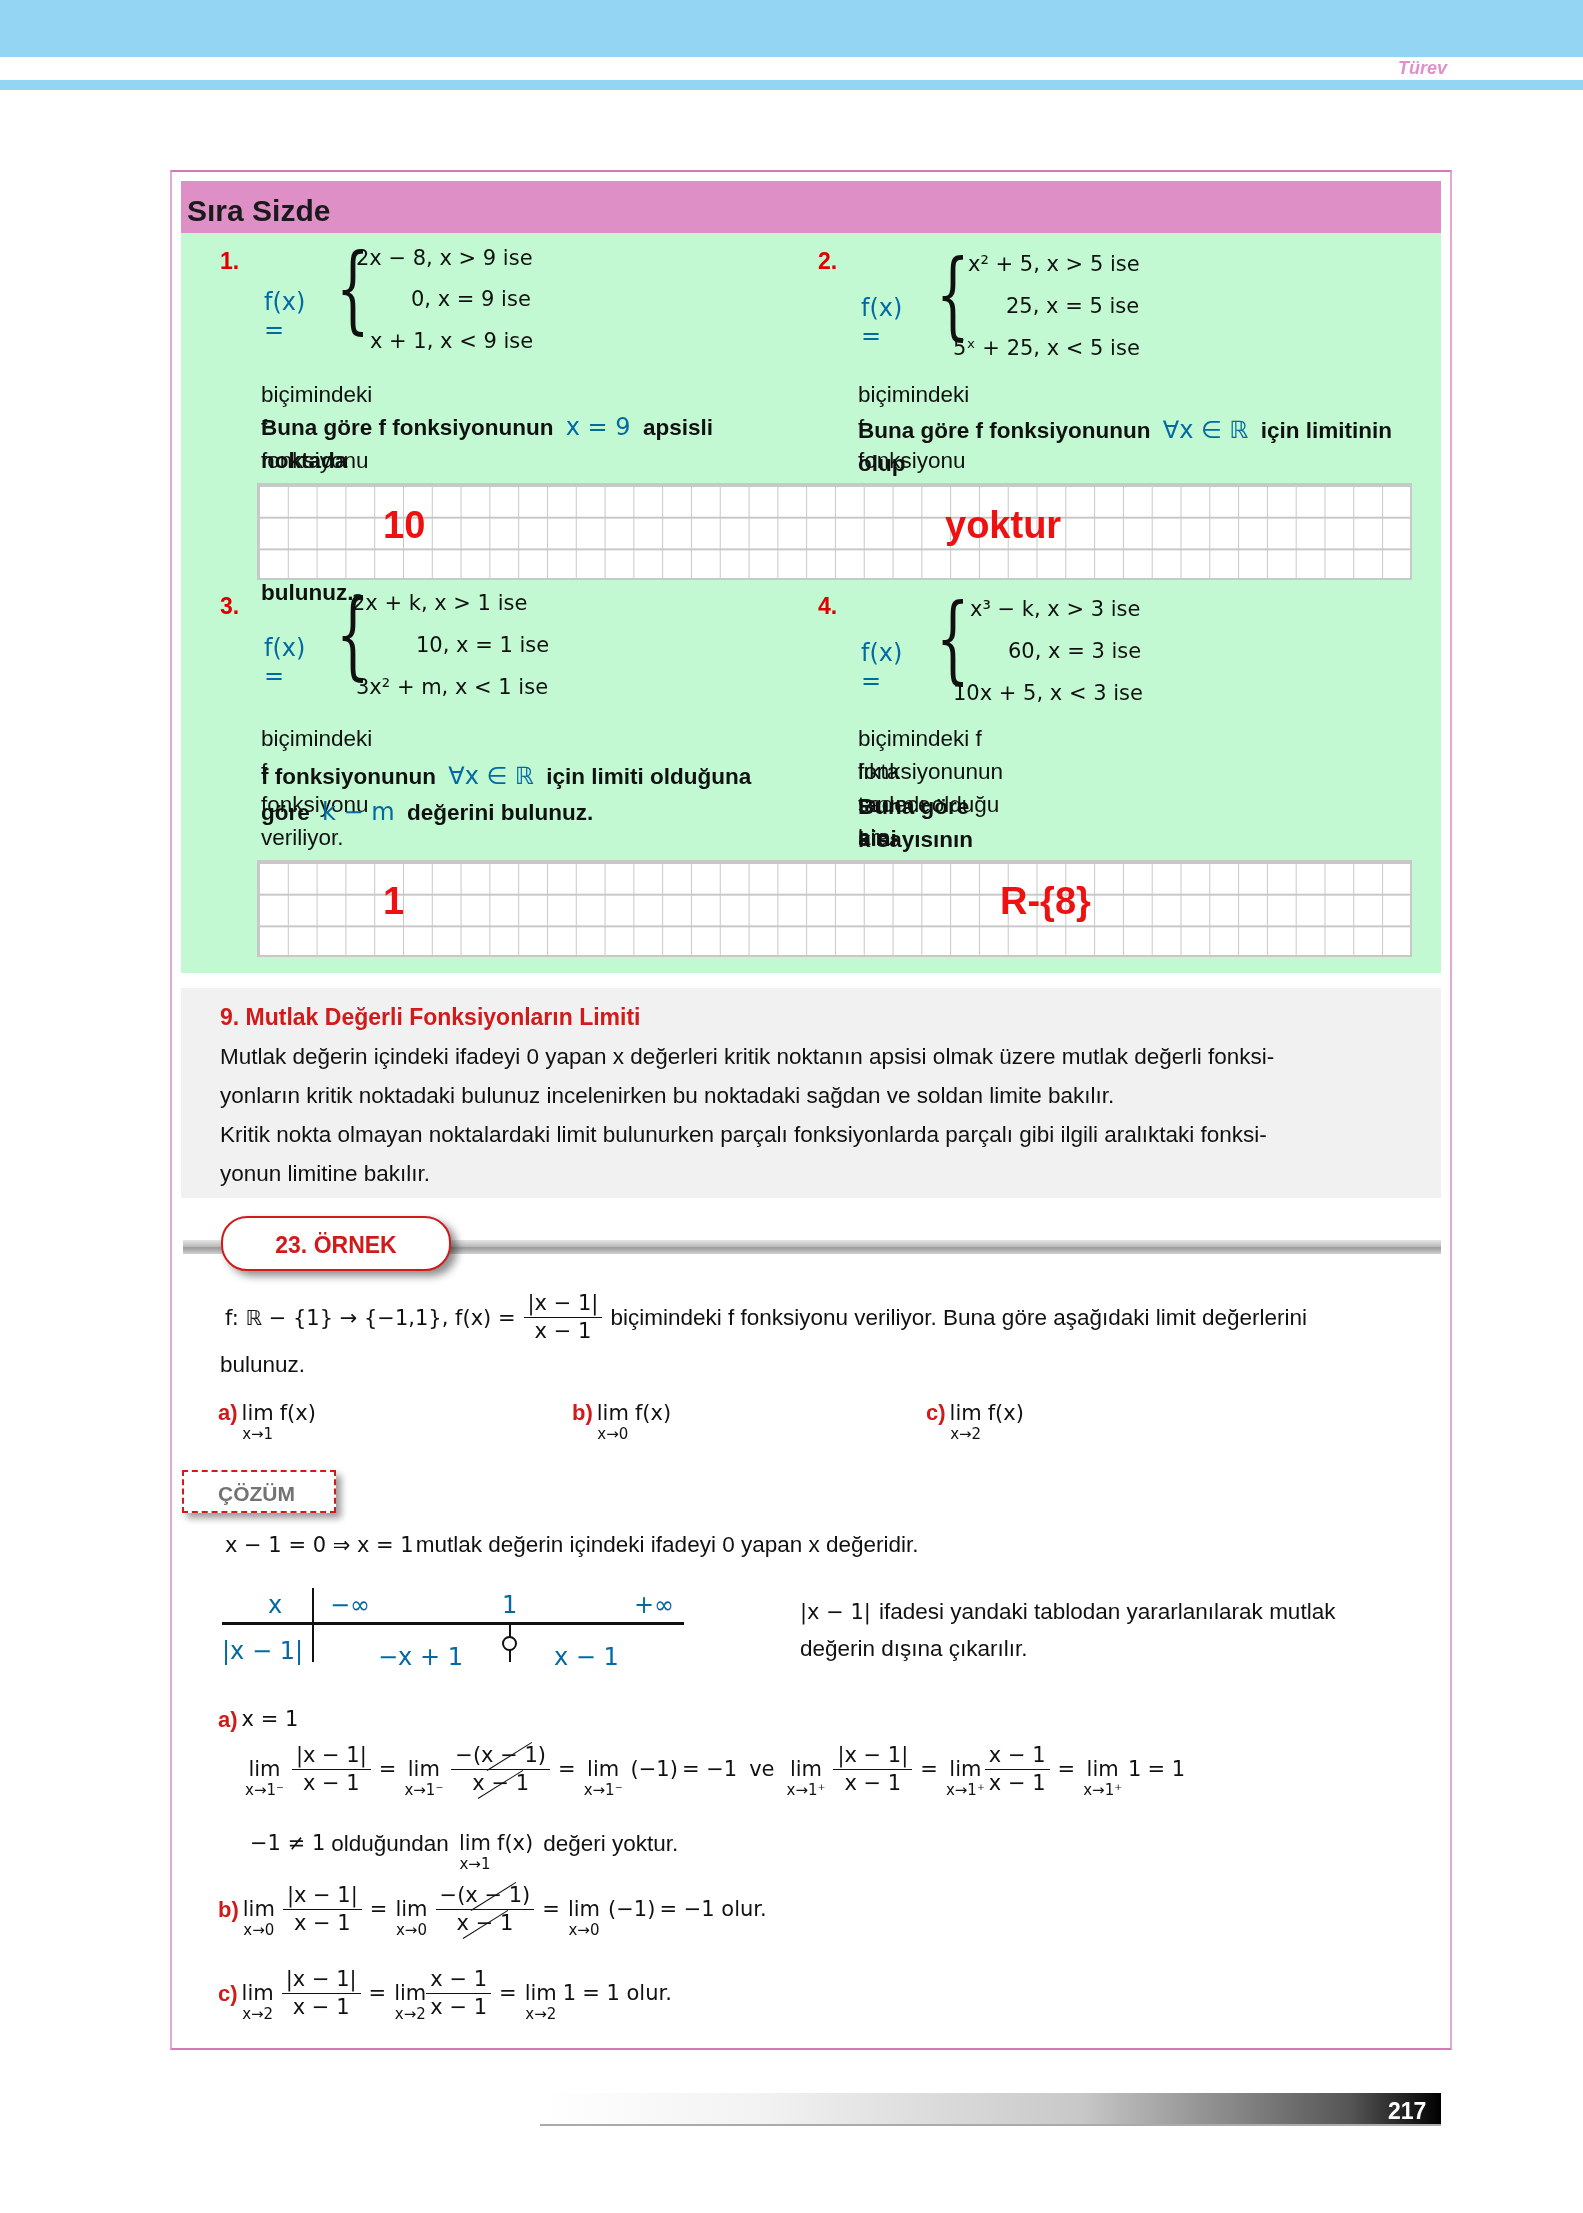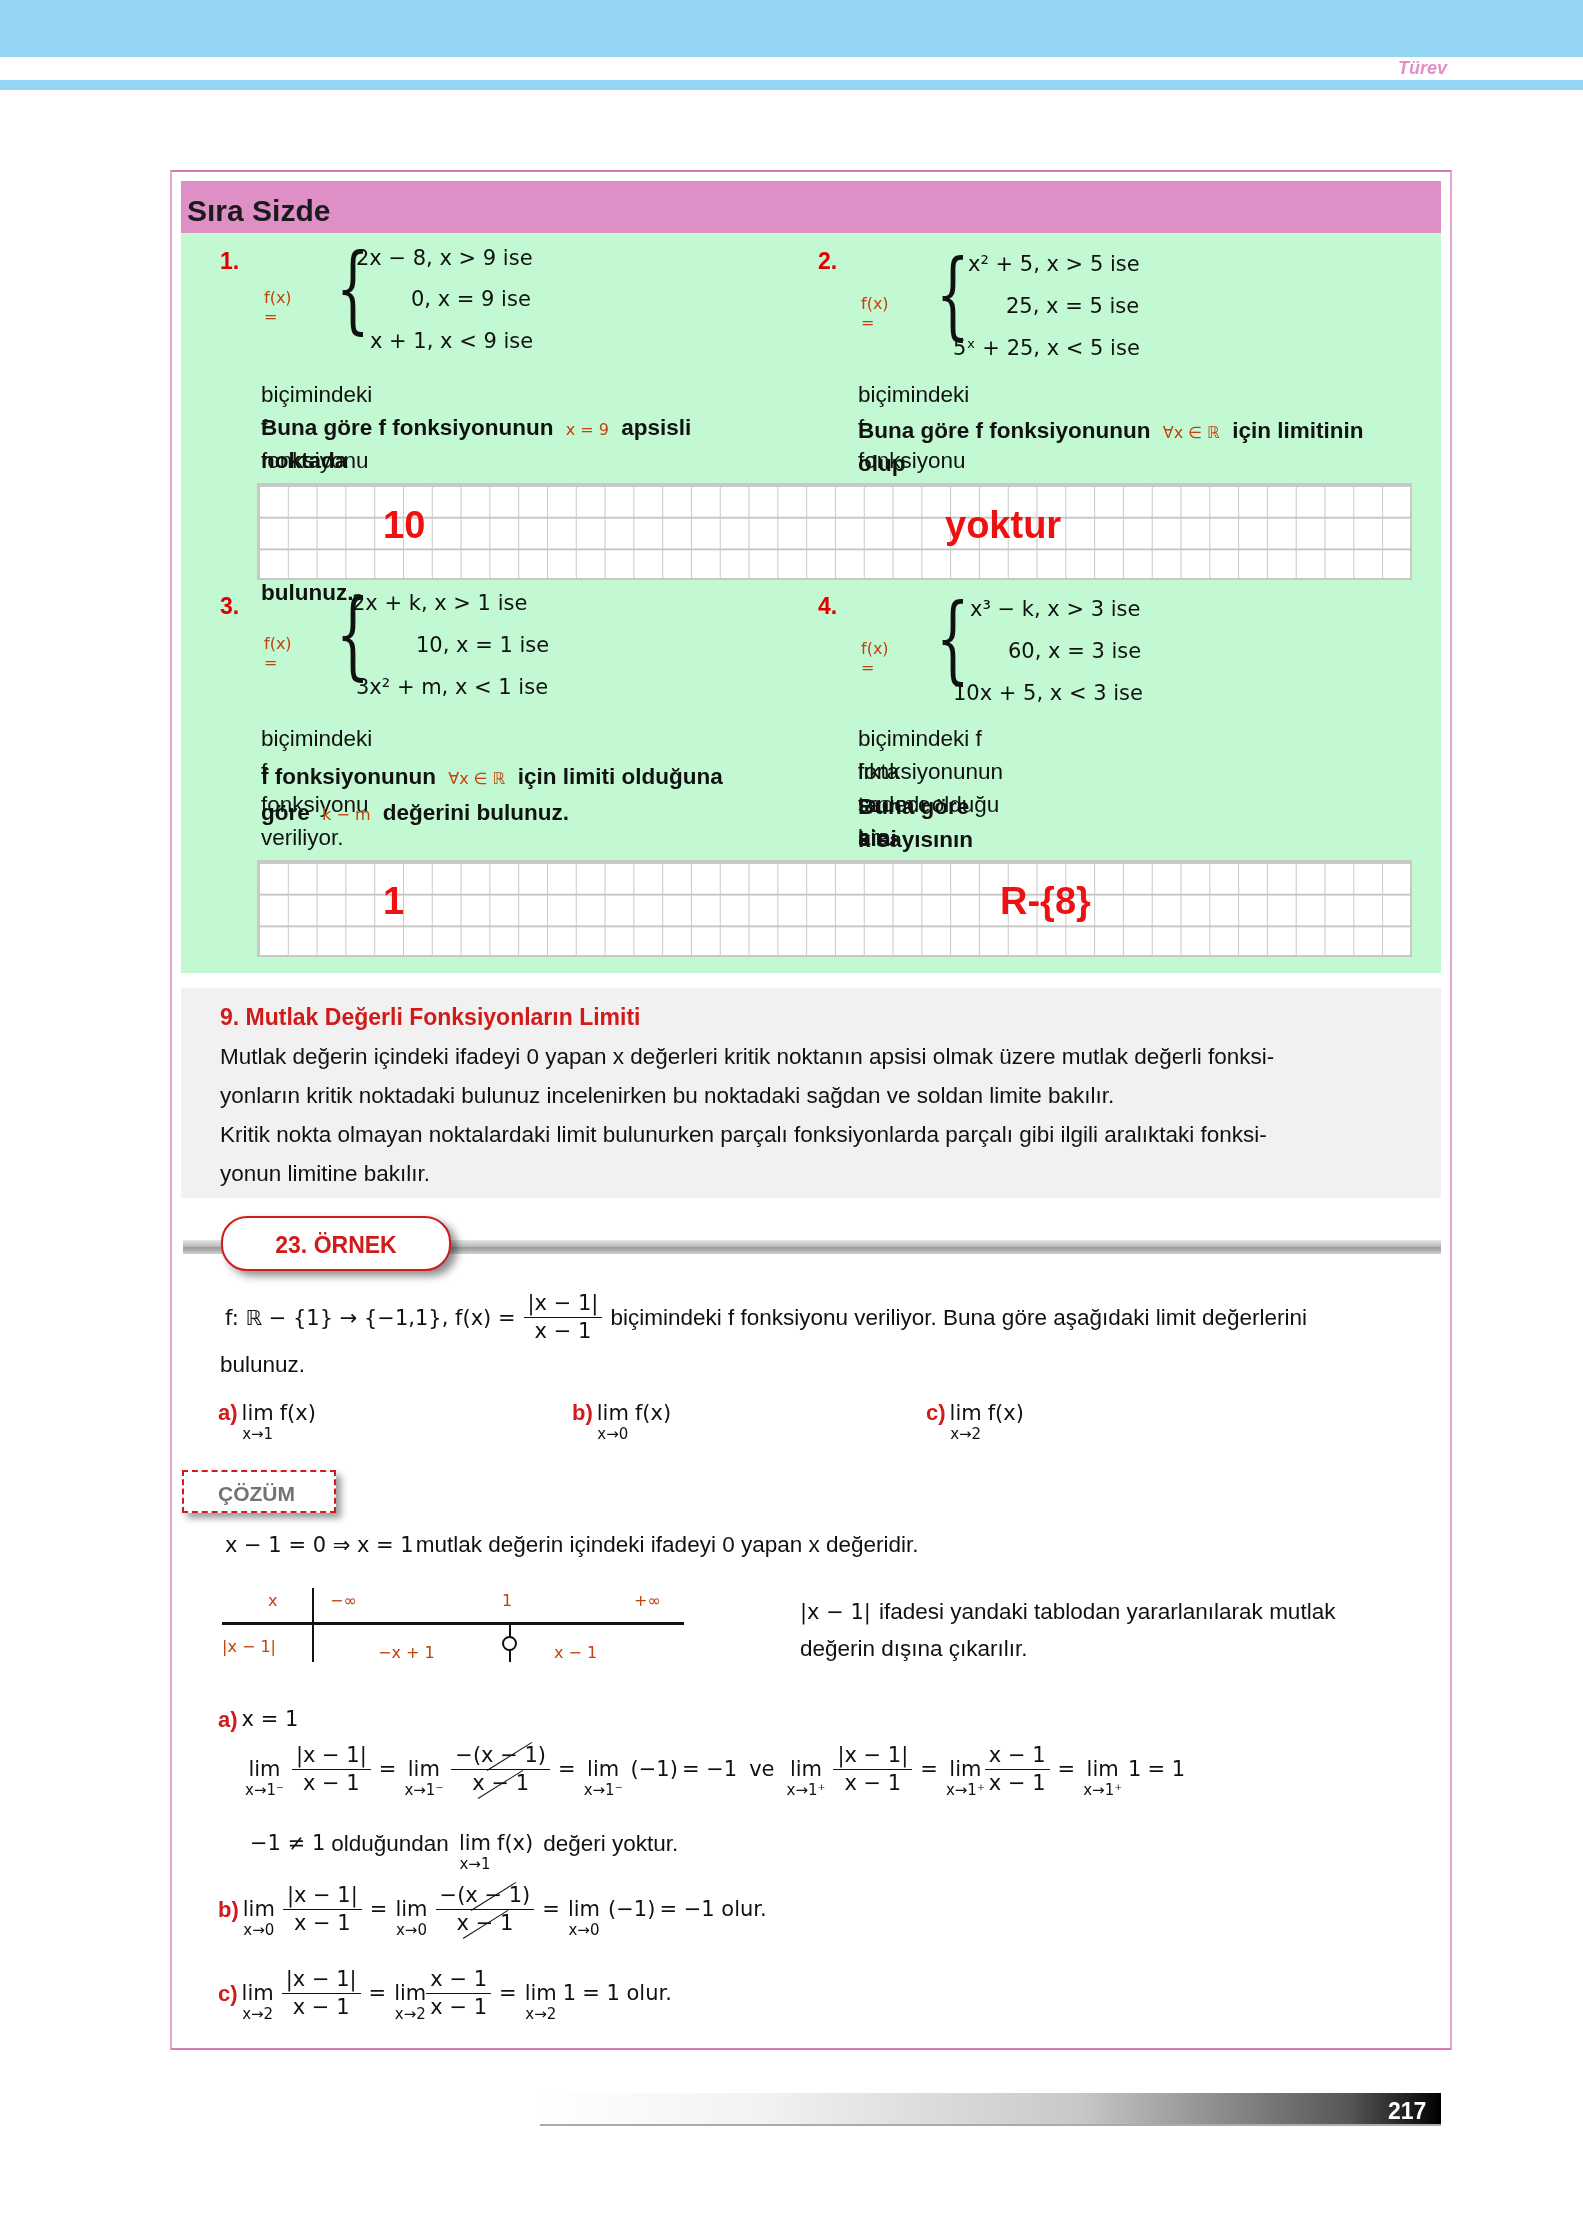--- a/index.html
+++ b/index.html
@@ -10,21 +10,21 @@
   .band-mid { left: 0; top: 57px; width: 1583px; height: 23px; background: #ffffff; }
   .band-bot { left: 0; top: 80px; width: 1583px; height: 10px; background: #95D5F4; }
   .chapter { left: 1398px; top: 58px; font-size: 18px; font-style: italic; font-weight: bold; color: #E18FC8; }
 
   .frame { left: 170px; top: 170px; width: 1282px; height: 1880px; border: 2px solid #E5A6CF; border-top-color: #D27AB6; border-bottom-color: #D27AB6; }
   .sira-head { left: 181px; top: 181px; width: 1260px; height: 52px; background: #DE90C6; }
   .sira-head span { position: absolute; left: 6px; top: 13px; font-size: 30px; font-weight: bold; color: #1a1a1a; }
   .green { left: 181px; top: 233px; width: 1260px; height: 740px; background: #C3F9D2; }
 
   .pnum { font-size: 23px; font-weight: bold; color: #E00000; }
-  .math { font-family: "DejaVu Sans", sans-serif; font-size: 16px; color: #c2410c; }
+  .math { font-family: "DejaVu Sans", sans-serif; font-size: 24px; color: #0369a1; }
   .txt { font-size: 22.5px; color: #111; line-height: 33px; }
   .bold { font-weight: bold; }
 
   .pw { position: absolute; }
   .brace { position: absolute; font-family: "DejaVu Serif", serif; color: #111; }
   .case { position: absolute; white-space: nowrap; font-family: "DejaVu Sans", sans-serif; font-size: 21px; }
 
   .grid { position: absolute; background-color: #ffffff;
     background-image:
       linear-gradient(to right, #c8c8c8 1px, transparent 1px),

